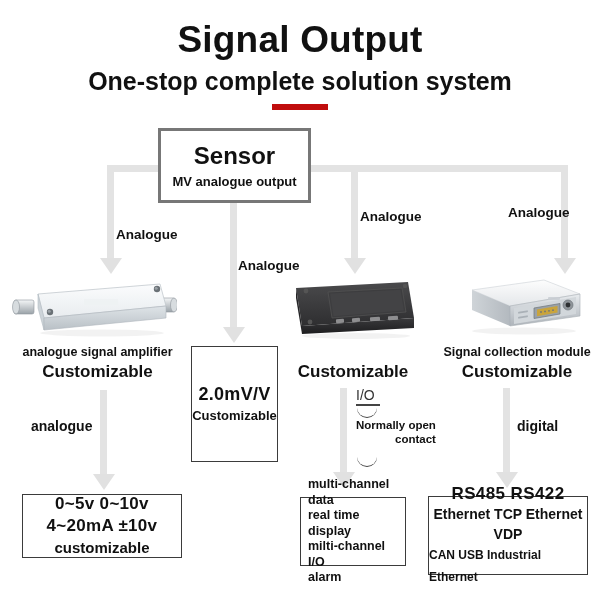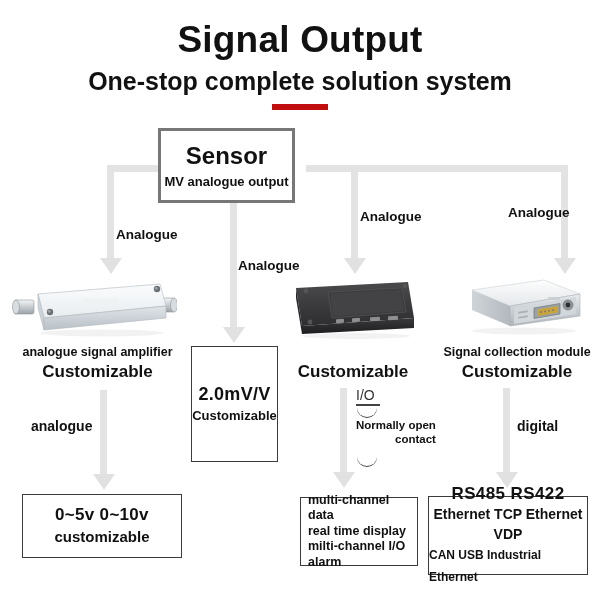--- a/index.html
+++ b/index.html
@@ -33,21 +33,21 @@
   .vline{background:#e3e3e3;width:7px;}
   .arrowhead{
     width:0;height:0;
     border-left:11px solid transparent;
     border-right:11px solid transparent;
     border-top:16px solid #e1e1e1;
   }
 
   
   .sensorbox{
-    left:158px;top:128px;width:137px;height:75px;
+    left:158px;top:128px;width:153px;height:75px;
     background:#fff;border:3px solid #777;
     box-sizing:border-box;
     display:flex;flex-direction:column;align-items:center;justify-content:center;
   }
   .sensorbox .big{font-size:24px;font-weight:bold;line-height:28px;margin-bottom:4px;}
   .sensorbox .small{font-size:13px;font-weight:bold;line-height:15px;}
 
   
   .obox{
     background:#fff;border:1.5px solid #3b3b3b;box-sizing:border-box;
@@ -159,20 +159,21 @@
   </div>
   <div class="abs capt" style="left:0px;top:345px;width:195px;">analogue signal amplifier</div>
   <div class="abs capt-big" style="left:0px;top:362px;width:195px;">Customizable</div>
 
   <div class="abs vline" style="left:100px;top:390px;height:85px;"></div>
   <div class="abs arrowhead" style="left:92.5px;top:474px;"></div>
   <div class="abs lbl-lg" style="left:31px;top:418px;">analogue</div>
 
   <div class="abs obox" style="left:22px;top:494px;width:160px;height:64px;">
     <div class="bl-r1">0~5v  0~10v</div>
+    <div class="bl-r2">4~20mA ±10v</div>
     <div class="bl-r3">customizable</div>
   </div>
 
   <div class="abs obox" style="left:191px;top:346px;width:87px;height:116px;">
     <div class="mvrow">2.0mV/V</div>
     <div class="mvcust">Customizable</div>
   </div>
 
   <div class="abs dev" style="left:288px;top:278px;width:130px;height:62px;">
     <svg width="130" height="62" viewBox="0 0 130 62">
@@ -216,21 +217,21 @@
     <div class="io-t">I/O</div>
     <div class="io-underline"></div>
     <div class="io-arc" style="margin-top:2px;margin-left:1px;"></div>
   </div>
   <div class="abs" style="left:356px;top:419px;text-align:right;">
     <div class="nopen">Normally open</div>
     <div class="nopen">contact</div>
   </div>
   <div class="abs io-arc" style="left:357px;top:457px;"></div>
 
-  <div class="abs obox" style="left:300px;top:497px;width:118px;height:69px;align-items:flex-start;justify-content:center;">
+  <div class="abs obox" style="left:300px;top:497px;width:106px;height:69px;align-items:flex-start;justify-content:center;">
     <div class="bm-line">multi-channel data</div>
     <div class="bm-line">real time display</div>
     <div class="bm-line">milti-channel I/O</div>
     <div class="bm-line">alarm</div>
   </div>
 
   <div class="abs dev" style="left:452px;top:274px;width:135px;height:70px;">
     <svg width="135" height="70" viewBox="0 0 135 70">
       <defs>
         <linearGradient id="colTop" x1="0" y1="0" x2="0" y2="1">

